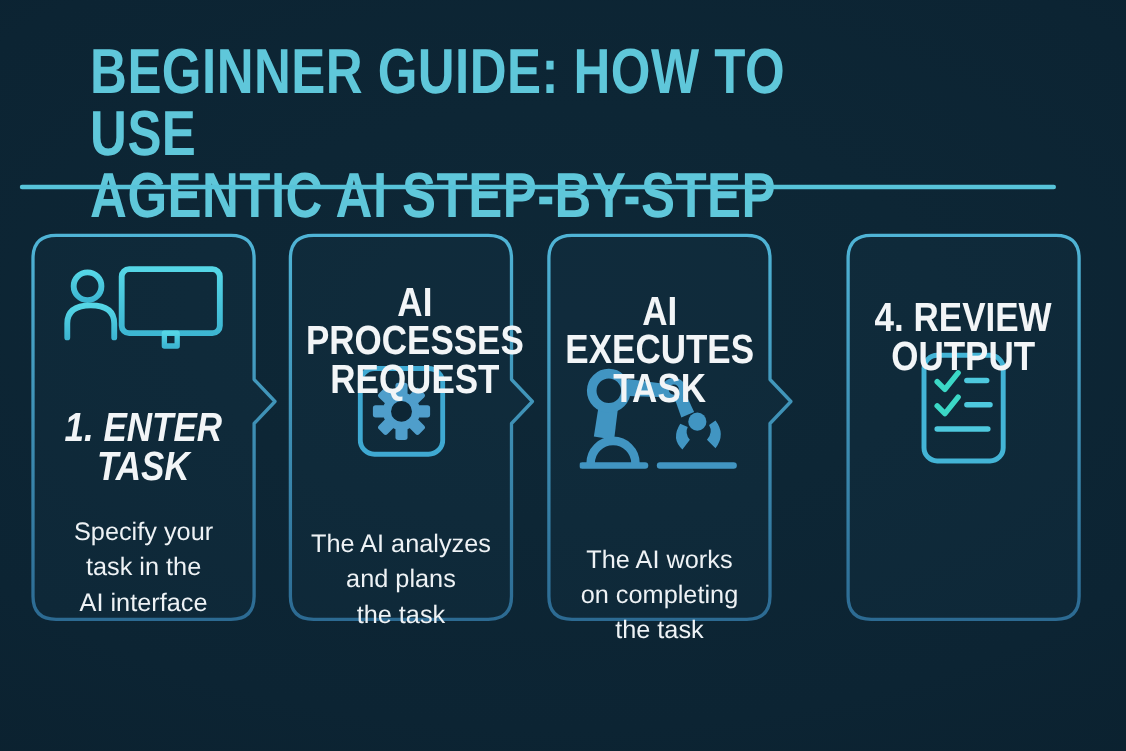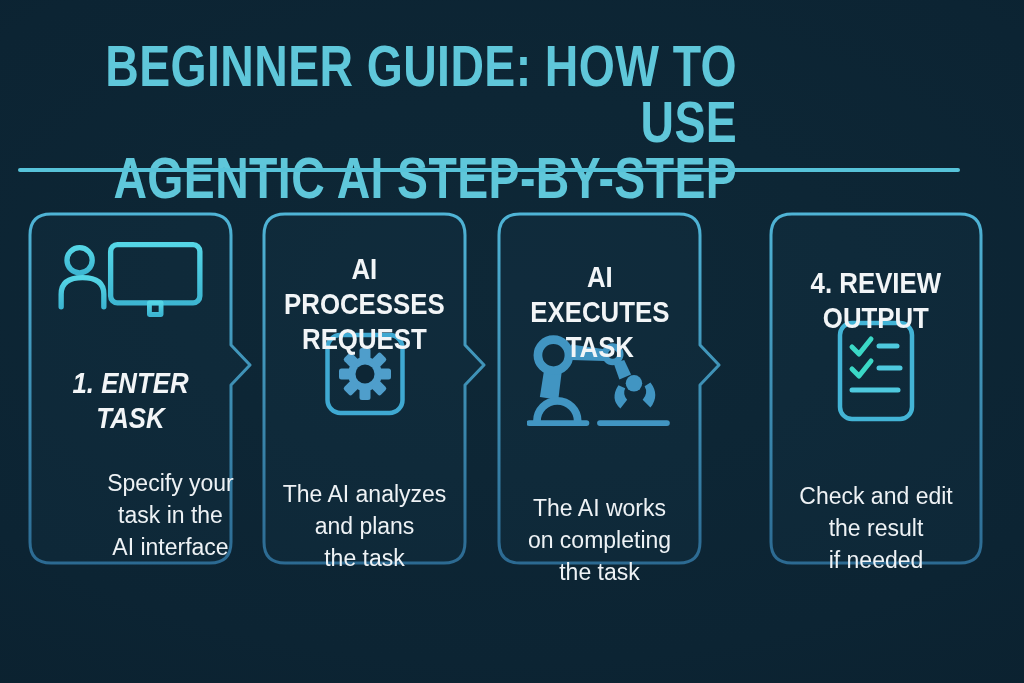--- a/index.html
+++ b/index.html
@@ -5,21 +5,21 @@
   html,body{margin:0;padding:0;}
   body{
     width:1024px;height:683px;position:relative;overflow:hidden;
     background:radial-gradient(120% 100% at 50% 42%, #0e2837 0%, #0c2433 55%, #0a1e2b 100%);
     font-family:"Liberation Sans", sans-serif;
   }
   .condense{display:inline-block;transform:scaleX(.8);transform-origin:50% 0;white-space:pre-line;}
   .condense-card{display:inline-block;transform:scaleX(.86);transform-origin:50% 0;white-space:pre-line;}
 
   .main-title{
-    position:absolute;top:38px;left:0;width:819px;text-align:right;
+    position:absolute;top:38px;left:0;width:819px;text-align:left;
     color:#5fc7da;font-weight:bold;font-size:58px;line-height:56px;letter-spacing:.5px;
   }
   .divider{
     position:absolute;top:168px;left:18px;width:942px;height:4px;
     background:#57c3d9;border-radius:2px;
   }
 
   .steps{position:absolute;top:212px;left:28px;width:918px;height:353px;}
   .card{position:absolute;top:0;height:353px;}
   .card.c1{left:0;width:205px;}
@@ -29,32 +29,32 @@
   .frame{position:absolute;top:0;left:0;overflow:visible;}
 
   .icon{position:absolute;left:50%;transform:translateX(-50%);}
   .c1 .icon{top:22px;}
   .c2 .icon{top:120px;}
   .c3 .icon{top:118px;}
   .c4 .icon{top:108px;}
 
   .step-title{
     position:absolute;left:0;width:100%;text-align:center;
-    color:#f2f5f7;font-weight:bold;font-size:30px;line-height:35px;
+    color:#f2f5f7;font-weight:bold;font-size:37px;line-height:35px;
   }
   .c1 .step-title{top:128px;font-style:italic;}
   .c2 .step-title{top:14px;}
   .c3 .step-title{top:22px;}
   .c4 .step-title{top:28px;}
 
   .step-desc{
     position:absolute;left:0;width:100%;text-align:center;
     color:#eef2f5;font-size:23px;line-height:32px;white-space:pre-line;
   }
-  .c1 .step-desc{top:232px;padding-left:40px;}
+  .c1 .step-desc{top:232px;}
   .c2 .step-desc{top:243px;text-align:center;}
   .c3 .step-desc{top:257px;}
   .c4 .step-desc{top:245px;}
 </style>
 </head>
 <body>
 
 <svg width="0" height="0" style="position:absolute" aria-hidden="true">
   <defs>
     <linearGradient id="borderGrad" x1="0" y1="0" x2="0" y2="1">
@@ -159,18 +159,15 @@
     <svg class="icon" width="78" height="102" viewBox="0 0 78 102" fill="none" stroke-linecap="round" stroke-linejoin="round">
       <rect x="3" y="3" width="72" height="96" rx="12" stroke="#43b4d6" stroke-width="4.5"></rect>
       <path d="M15 27 L22 34 L34 19" stroke="#3bd8c6" stroke-width="5"></path>
       <line x1="42" y1="26" x2="60" y2="26" stroke="#4ec9de" stroke-width="5"></line>
       <path d="M15 49 L22 56 L34 41" stroke="#3bd8c6" stroke-width="5"></path>
       <line x1="42" y1="48" x2="63" y2="48" stroke="#4ec9de" stroke-width="5"></line>
       <line x1="15" y1="70" x2="61" y2="70" stroke="#4ec9de" stroke-width="5"></line>
     </svg>
     <h2 class="step-title"><span class="condense-card">4. REVIEW
 OUTPUT</span></h2>
-    <p class="step-desc">Check and edit
-the result
-if needed</p>
   </article>
 
 </div>
 
 </body></html>

